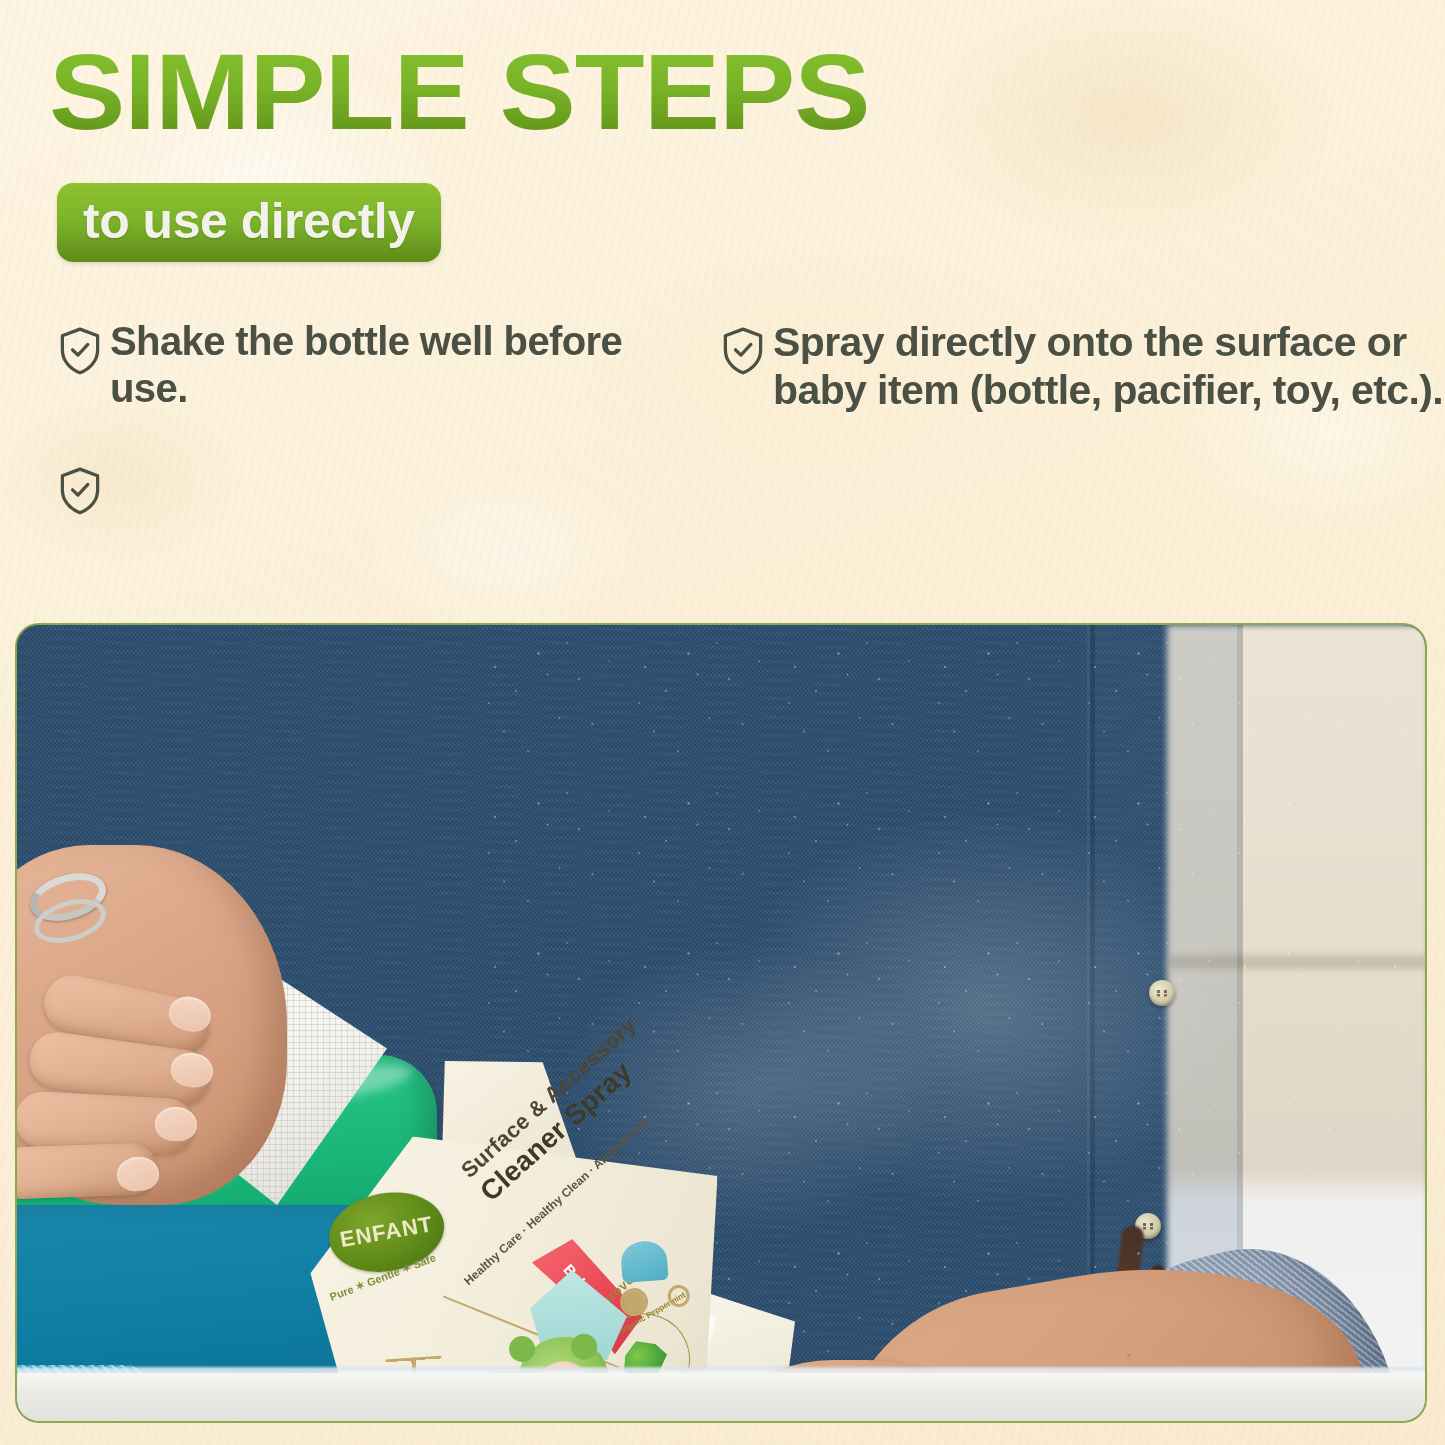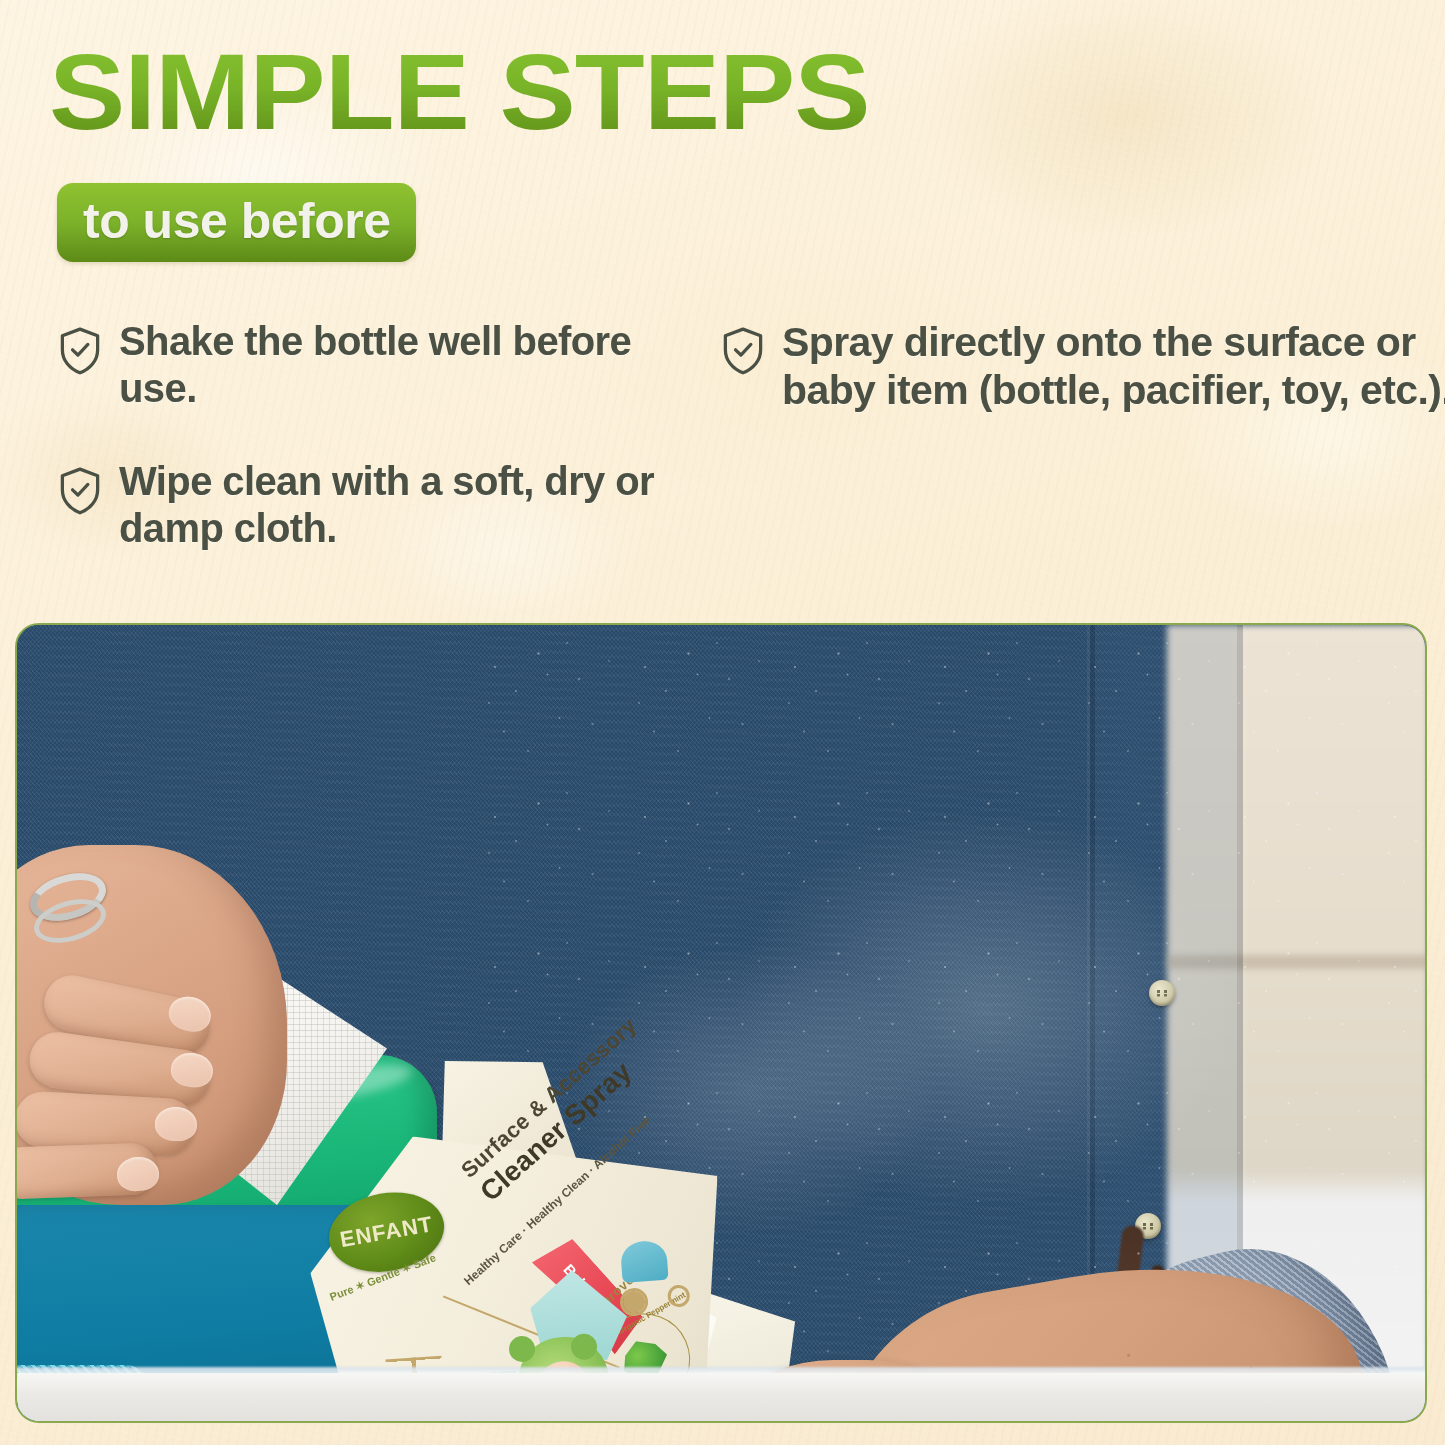--- a/index.html
+++ b/index.html
@@ -49,21 +49,21 @@
     box-shadow:0 2px 4px rgba(120,100,50,.20);
   }
   #subtitle-badge span{
     display:block; color:#f3f2ea; font-size:50px; line-height:1;
     font-weight:600; letter-spacing:-.5px;
     text-shadow:0 1px 2px rgba(0,0,0,.18);
   }
 
   
   #bullets{ position:absolute; left:0; top:0; width:100%; }
-  .bullet{ position:absolute; display:flex; gap:16px; align-items:flex-start;justify-content:space-between; }
+  .bullet{ position:absolute; display:flex; gap:7px; align-items:flex-start;justify-content:space-between; }
   .bullet .shield{ flex:0 0 auto; margin-top:8px; }
   .bullet .btext{
     color:#4b5044; font-size:40px; line-height:1.18;
     font-weight:650; letter-spacing:-.6px;
     text-shadow:0 1px 0 rgba(255,255,255,.45);
   }
   #bullet-1{ left:57px;  top:318px; width:600px; }
   #bullet-2{ left:57px;  top:458px; width:600px; }
   #bullet-3{ left:720px; top:318px; width:740px; }
   #bullet-3 .btext{ font-size:41px; }
@@ -475,21 +475,21 @@
   .shield svg{ display:block; }
 </style>
 </head>
 <body>
 
 <div id="bg-texture"></div>
 
 <div id="header">
   <div id="main-title">SIMPLE  STEPS</div>
   <div id="subtitle-badge">
-    <span>to use before</span>
+    <span>to use directly</span>
   </div>
 </div>
 
 <div id="bullets">
 
   <div class="bullet" id="bullet-1">
     <span class="shield">
       <svg width="46" height="50" viewBox="0 0 24 26" fill="none" stroke="#4b5044" stroke-width="1.7" stroke-linecap="round" stroke-linejoin="round">
         <path d="M12 1.6 21.2 5v7.3c0 5.6-3.8 9.9-9.2 12.1C6.6 22.2 2.8 17.9 2.8 12.3V5z"></path>
         <polyline points="8.1,12.4 10.9,15.1 16.1,9.6"></polyline>
@@ -498,21 +498,20 @@
     <span class="btext">Shake the bottle well before use.</span>
   </div>
 
   <div class="bullet" id="bullet-2">
     <span class="shield">
       <svg width="46" height="50" viewBox="0 0 24 26" fill="none" stroke="#4b5044" stroke-width="1.7" stroke-linecap="round" stroke-linejoin="round">
         <path d="M12 1.6 21.2 5v7.3c0 5.6-3.8 9.9-9.2 12.1C6.6 22.2 2.8 17.9 2.8 12.3V5z"></path>
         <polyline points="8.1,12.4 10.9,15.1 16.1,9.6"></polyline>
       </svg>
     </span>
-    <span class="btext">Wipe clean with a soft, dry or damp cloth.</span>
   </div>
 
   <div class="bullet" id="bullet-3">
     <span class="shield">
       <svg width="46" height="50" viewBox="0 0 24 26" fill="none" stroke="#4b5044" stroke-width="1.7" stroke-linecap="round" stroke-linejoin="round">
         <path d="M12 1.6 21.2 5v7.3c0 5.6-3.8 9.9-9.2 12.1C6.6 22.2 2.8 17.9 2.8 12.3V5z"></path>
         <polyline points="8.1,12.4 10.9,15.1 16.1,9.6"></polyline>
       </svg>
     </span>
     <span class="btext">Spray directly onto the surface or baby item (bottle, pacifier, toy, etc.).</span>

